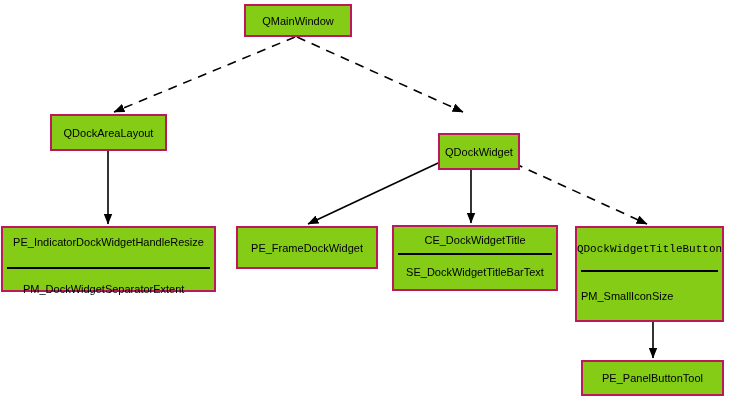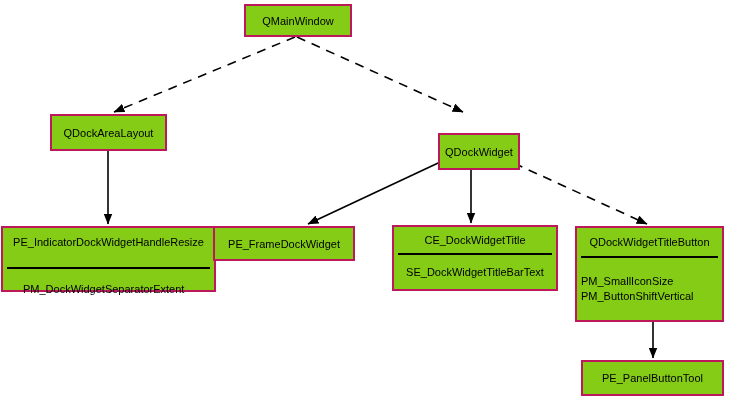--- a/index.html
+++ b/index.html
@@ -116,38 +116,37 @@
   </div>
 
   <div class="node multi" style="left:1px; top:226px; width:215px; height:66px;gap:11px;">
     <div class="compartment-title" style="height:28px;">PE_IndicatorDockWidgetHandleResize</div>
     <div class="sep"></div>
     <div class="items">
       <div class="item">PM_DockWidgetSeparatorExtent</div>
     </div>
   </div>
 
-  <div class="node single" style="left:213px; top:226px; width:142px; height:35px;">
+  <div class="node single" style="left:236px; top:226px; width:142px; height:43px;">
     <span>PE_FrameDockWidget</span>
   </div>
 
   <div class="node multi" style="left:392px; top:225px; width:166px; height:66px;">
     <div class="compartment-title" style="height:26px;">CE_DockWidgetTitle</div>
     <div class="sep"></div>
     <div class="items center">
       <div class="item">SE_DockWidgetTitleBarText</div>
     </div>
   </div>
 
   <div class="node multi" style="left:575px; top:226px; width:149px; height:96px;">
-    <div class="compartment-title" style="height:28px;">QDockWidgetTitleButton</div>
+    <div class="compartment-title" style="height:42px;font-family:Liberation Mono, monospace;">QDockWidgetTitleButton</div>
     <div class="sep"></div>
     <div class="items tight">
       <div class="item">PM_SmallIconSize</div>
-      <div class="item">PM_ButtonShiftVertical</div>
     </div>
   </div>
 
   <div class="node single" style="left:581px; top:360px; width:143px; height:36px;">
     <span>PE_PanelButtonTool</span>
   </div>
 
 </div>
 
 </body></html>

